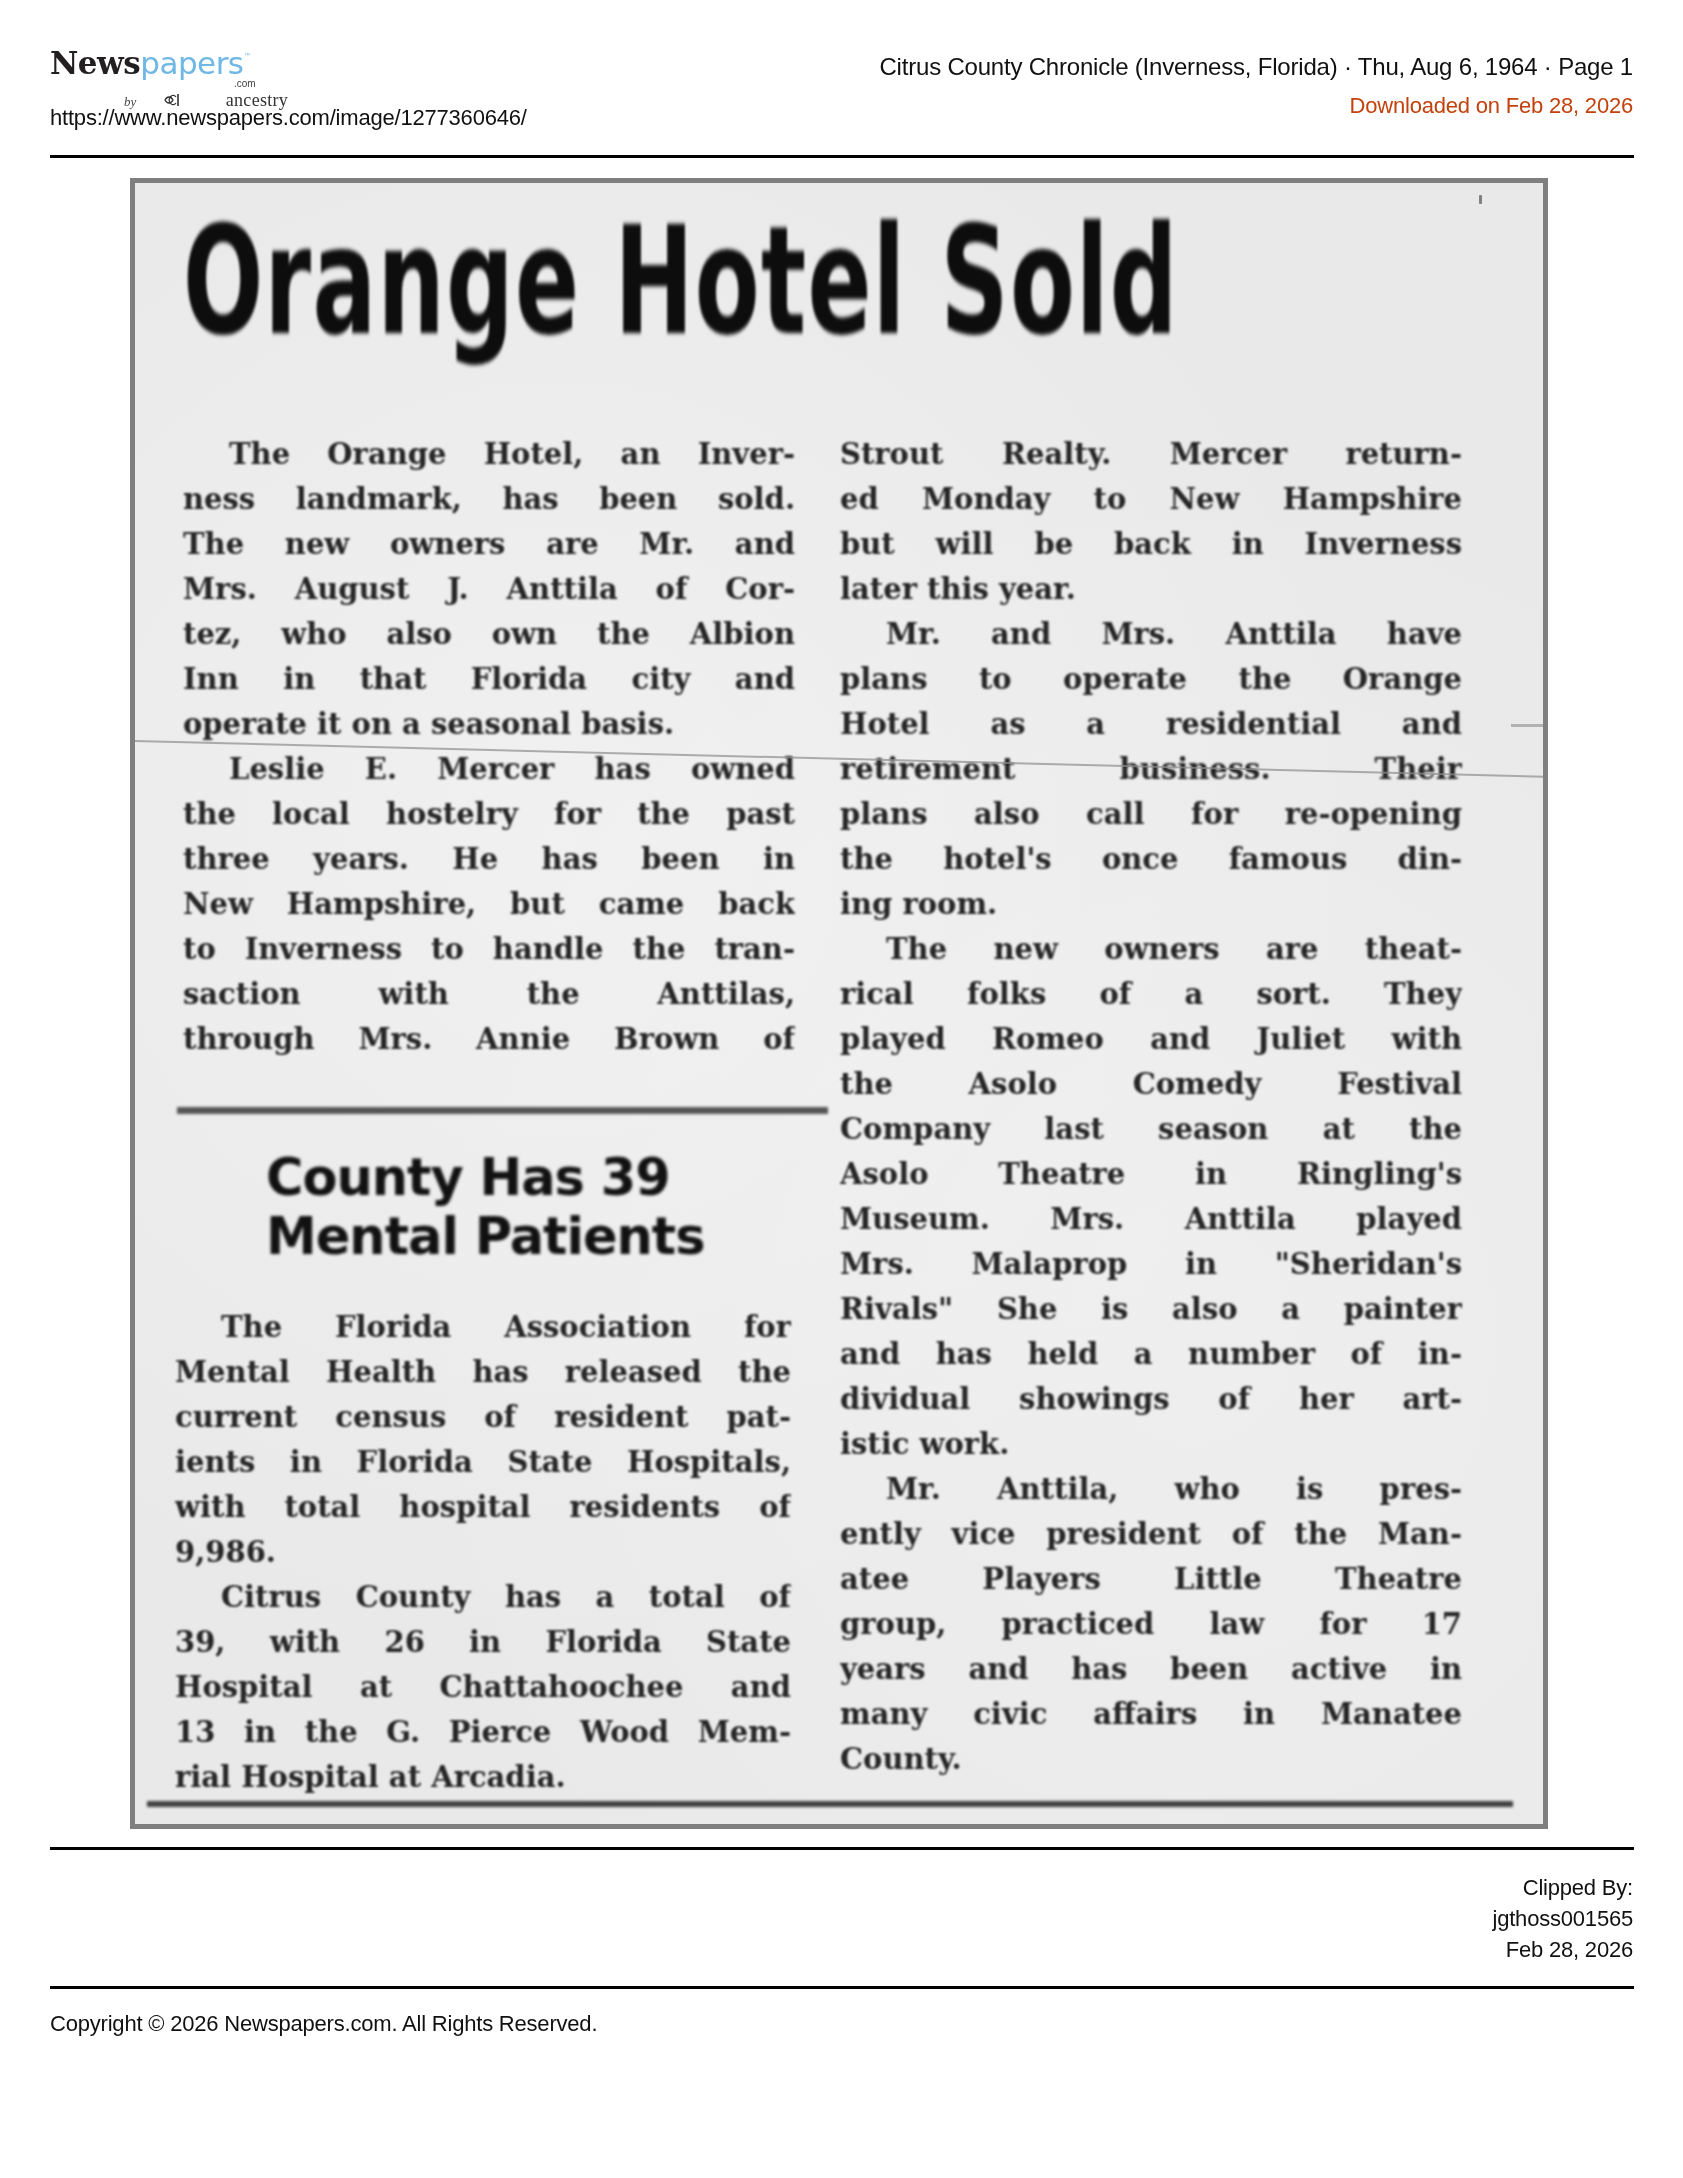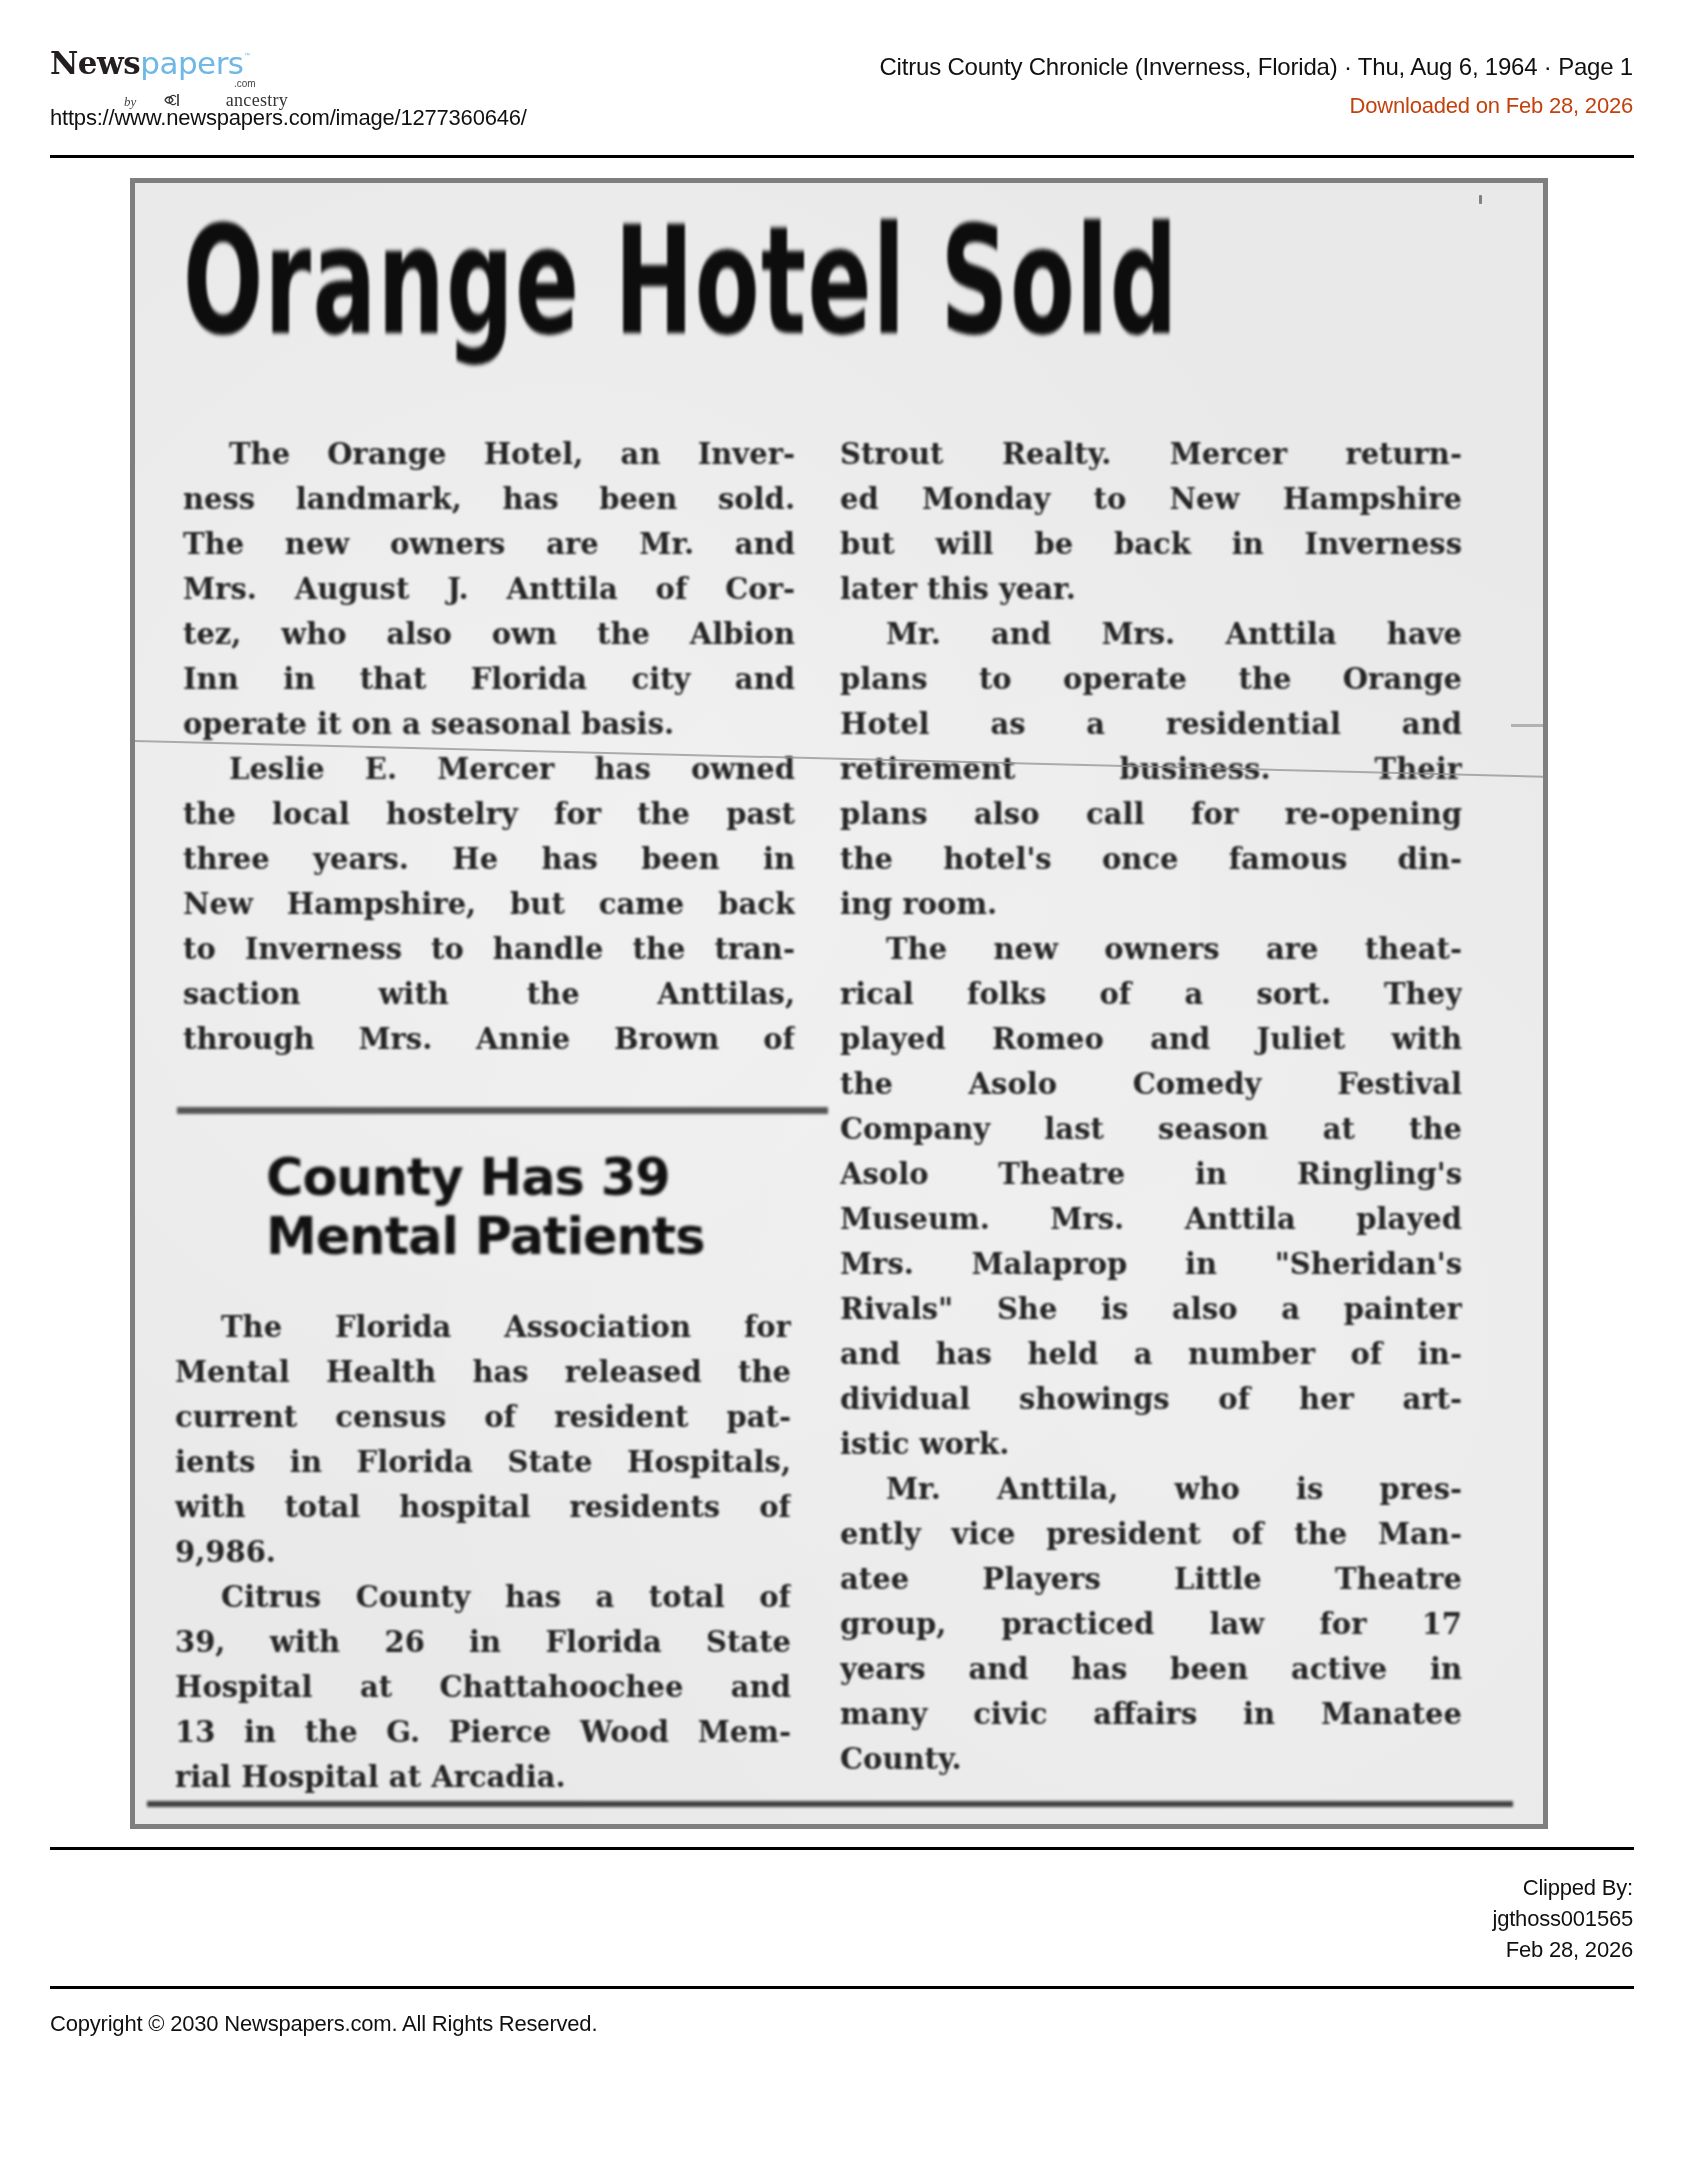--- a/index.html
+++ b/index.html
@@ -170,14 +170,14 @@
   <div class="speck" style="left:1344px; top:12px;"></div>
 </div>
 
 <div class="rule mid"></div>
 <div class="clipped-block">
   <div>Clipped By:</div>
   <div>jgthoss001565</div>
   <div>Feb 28, 2026</div>
 </div>
 <div class="rule bot"></div>
-<div class="copyright">Copyright © 2030 Newspapers.com. All Rights Reserved.</div>
+<div class="copyright">Copyright © 2026 Newspapers.com. All Rights Reserved.</div>
 
 
 </body></html>

